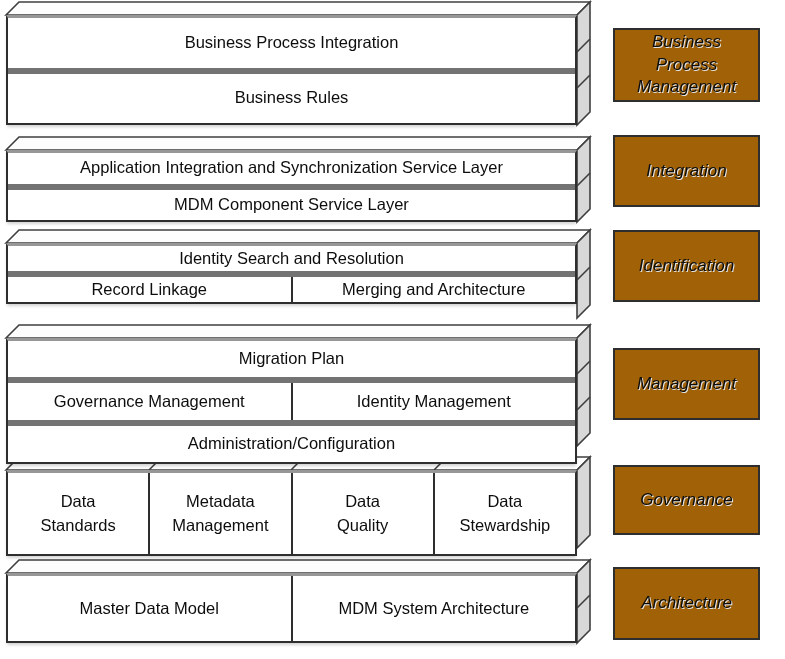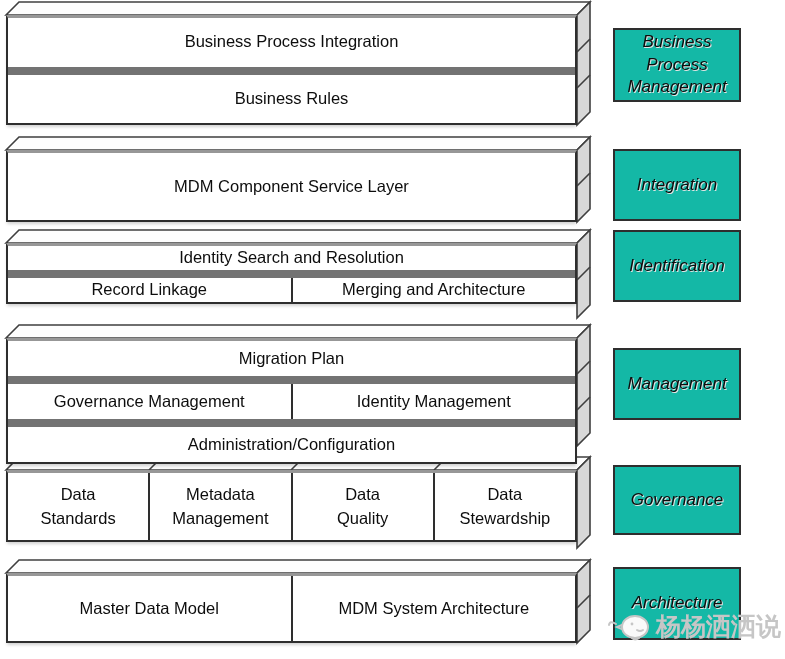--- a/index.html
+++ b/index.html
@@ -8,30 +8,30 @@
     font-family:"Liberation Sans","DejaVu Sans",sans-serif;color:#0d0d0d;
   }
   svg.chrome{position:absolute;left:0;top:0;z-index:0;}
   .slab-front{
     position:absolute;left:6px;width:571px;background:#ffffff;
     border:2px solid #2e2e2e;border-top:3px solid #979797;
     box-sizing:border-box;display:flex;flex-direction:column;z-index:1;
     box-shadow:0 3px 3px -1px rgba(0,0,0,0.18);
   }
   .row{flex:1;display:flex;min-height:0;}
-  .row + .row{border-top:8px solid #737373;}
+  .row + .row{border-top:6px solid #737373;}
   .cell{
     flex:1;display:flex;align-items:center;justify-content:center;
     font-size:16.5px;text-align:center;white-space:pre-line;line-height:1.45;
     padding:0 4px;box-sizing:border-box;
   }
   .cell + .cell{border-left:2px solid #2e2e2e;}
   .side-label{
-    position:absolute;left:613px;width:128px;box-sizing:border-box;
-    border:2px solid #2e2e2e;background:#14b8a6;display:flex;align-items:center;justify-content:center;
+    position:absolute;left:613px;width:147px;box-sizing:border-box;
+    border:2px solid #2e2e2e;background:#a16207;display:flex;align-items:center;justify-content:center;
     font-style:italic;font-size:17px;line-height:1.32;text-align:center;white-space:pre-line;
     z-index:1;text-shadow:1px 1px 0 #e3e3e3;
   }
   .watermark{
     position:absolute;left:606px;top:609px;height:34px;display:flex;align-items:center;
     z-index:3;pointer-events:none;
   }
   .watermark-text{
     font-size:25px;font-weight:bold;color:#c6c6c6;letter-spacing:0px;
     font-family:"DejaVu Sans","Liberation Sans",sans-serif;white-space:nowrap;
@@ -79,20 +79,23 @@
     <div class="row">
       <div class="cell">Business Process Integration</div>
     </div>
     <div class="row">
       <div class="cell">Business Rules</div>
     </div>
   </div>
 
   <div class="slab-front" style="top:150px;height:72px">
     <div class="row">
+      <div class="cell">Application Integration and Synchronization Service Layer</div>
+    </div>
+    <div class="row">
       <div class="cell">MDM Component Service Layer</div>
     </div>
   </div>
 
   <div class="slab-front" style="top:243px;height:61px">
     <div class="row">
       <div class="cell">Identity Search and Resolution</div>
     </div>
     <div class="row">
       <div class="cell">Record Linkage</div>
@@ -106,21 +109,21 @@
     </div>
     <div class="row">
       <div class="cell">Governance Management</div>
       <div class="cell">Identity Management</div>
     </div>
     <div class="row">
       <div class="cell">Administration/Configuration</div>
     </div>
   </div>
 
-  <div class="slab-front" style="top:470px;height:72px">
+  <div class="slab-front" style="top:470px;height:86px">
     <div class="row">
       <div class="cell">Data
 Standards</div>
       <div class="cell">Metadata
 Management</div>
       <div class="cell">Data
 Quality</div>
       <div class="cell">Data
 Stewardship</div>
     </div>
@@ -129,33 +132,20 @@
   <div class="slab-front" style="top:573px;height:70px">
     <div class="row">
       <div class="cell">Master Data Model</div>
       <div class="cell">MDM System Architecture</div>
     </div>
   </div>
 
   <div class="side-label" style="top:28px;height:74px">Business
 Process
 Management</div>
-  <div class="side-label" style="top:149px;height:72px">Integration</div>
+  <div class="side-label" style="top:135px;height:72px">Integration</div>
   <div class="side-label" style="top:230px;height:72px">Identification</div>
   <div class="side-label" style="top:348px;height:72px">Management</div>
   <div class="side-label" style="top:567px;height:73px">Architecture</div>
   <div class="side-label" style="top:465px;height:70px">Governance</div>
 
-  <div class="watermark">
-    <svg width="50" height="32" viewBox="0 0 50 32">
-      <g stroke="#c6c6c6" stroke-width="2" fill="none" stroke-linecap="round">
-        <path d="M10 14 Q4 10 3 15"></path>
-        <ellipse cx="29" cy="17" rx="13" ry="11" fill="#fafafa"></ellipse>
-        <path d="M16 15 L11 17 L16 19"></path>
-        <circle cx="26" cy="14" r="1.4" fill="#c6c6c6" stroke="none"></circle>
-        <path d="M31 20 Q34 22 37 20"></path>
-        <path d="M26 28 Q29 31 33 28"></path>
-      </g>
-    </svg>
-    <span class="watermark-text">杨杨洒洒说</span>
-  </div>
 
 </div>
 
 </body></html>

